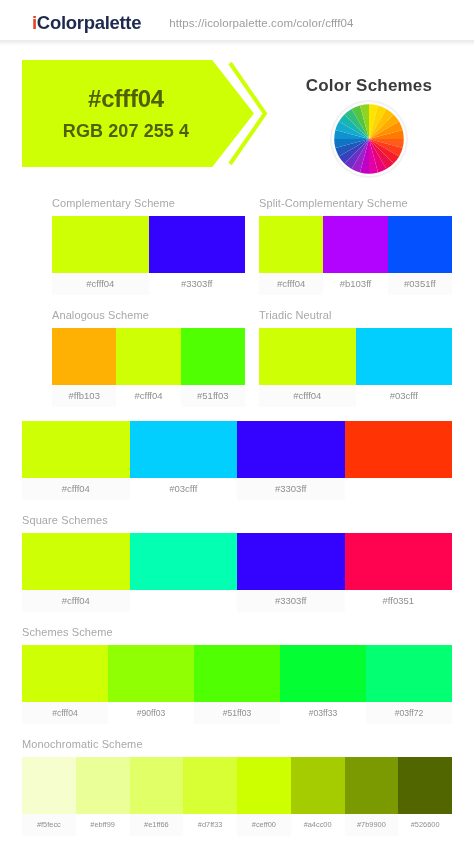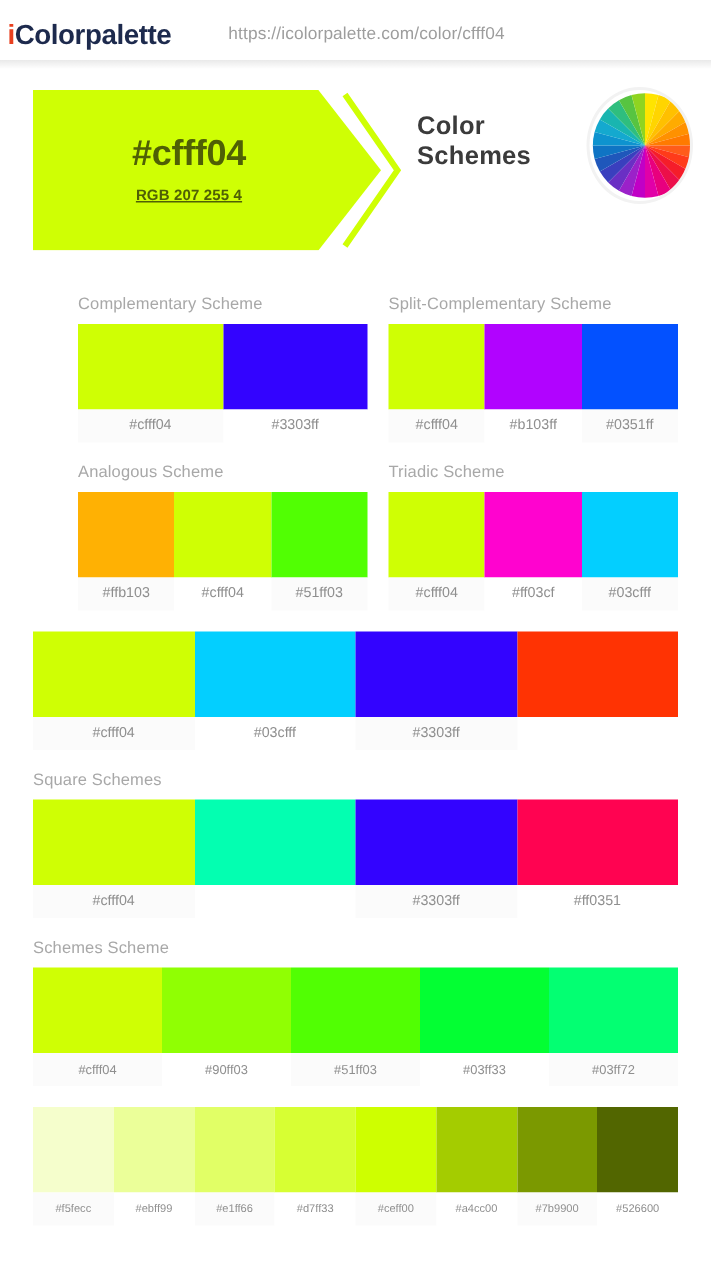--- a/index.html
+++ b/index.html
@@ -22,40 +22,40 @@
   }
 
   
   .header {
     position: relative;
     height: 46px;
     background: #ffffff;
     display: flex;
     align-items: center;
     box-sizing: border-box;
-    padding-left: 5px;
+    padding-left: 32px;
   }
   .header:after {
     content: "";
     position: absolute;
     left: 0; right: 0; bottom: 0;
     height: 6px;
     background: linear-gradient(to bottom, rgba(0,0,0,0.085), rgba(0,0,0,0));
     pointer-events: none;
   }
   .brand {
     font-size: 18.5px;
     font-weight: bold;
     letter-spacing: -0.3px;
     white-space: nowrap;
   }
   .brand .brand-i { color: #e8401f; }
   .brand .brand-rest { color: #1d2a4d; }
   .site-url {
-    margin-left: 38px;
+    margin-left: 28px;
     font-size: 11.5px;
     color: #9d9d9d;
     letter-spacing: 0.1px;
     white-space: nowrap;
   }
 
   
   .hero {
     position: relative;
     height: 137px;
@@ -91,36 +91,35 @@
   }
   .hero-hex {
     font-size: 24px;
     font-weight: bold;
     color: #4f6005;
     margin-right: 24px;
     letter-spacing: -0.2px;
     line-height: 1;
   }
   .hero-rgb {
-    font-size: 10px;
+    font-size: 18px;
     font-weight: bold;
     color: #4f6005;
     margin-top: 11px;
     margin-right: 24px;
     letter-spacing: 0.1px;
     line-height: 1;
-    text-decoration: underline;
   }
   .hero-right {
     position: absolute;
     right: 14px;
-    top: 14px;
+    top: 30px;
     width: 182px;
     display: flex;
-    flex-direction: row;
+    flex-direction: column;
     align-items: center;
   }
   .hero-title {
     font-size: 17px;
     font-weight: bold;
     color: #3b3b3b;
     letter-spacing: 0.2px;
     margin-bottom: 6px;
   }
   .wheel {
@@ -283,29 +282,25 @@
               <div class="swatch-color" style="background: rgb(207, 255, 4);"></div>
               <div class="swatch-label">#cfff04</div>
             </div>
             <div class="swatch">
               <div class="swatch-color" style="background: rgb(81, 255, 3);"></div>
               <div class="swatch-label">#51ff03</div>
             </div>
           </div>
       </div>
       <div class="scheme">
-        <div class="scheme-title">Triadic Scheme</div>
+        <div class="scheme-title">Triadic Neutral</div>
         <div class="swatch-row">
             <div class="swatch">
               <div class="swatch-color" style="background: rgb(207, 255, 4);"></div>
               <div class="swatch-label">#cfff04</div>
-            </div>
-            <div class="swatch">
-              <div class="swatch-color" style="background: rgb(255, 3, 207);"></div>
-              <div class="swatch-label">#ff03cf</div>
             </div>
             <div class="swatch">
               <div class="swatch-color" style="background: rgb(3, 207, 255);"></div>
               <div class="swatch-label">#03cfff</div>
             </div>
           </div>
       </div>
     </div>
 
     <div class="scheme">
@@ -369,20 +364,21 @@
             <div class="swatch-label">#03ff33</div>
           </div>
           <div class="swatch">
             <div class="swatch-color" style="background: rgb(3, 255, 114);"></div>
             <div class="swatch-label">#03ff72</div>
           </div>
         </div>
     </div>
 
     <div class="scheme scheme-mono">
+      <div class="scheme-title">Monochromatic Scheme</div>
       <div class="swatch-row">
           <div class="swatch">
             <div class="swatch-color" style="background: rgb(245, 254, 204);"></div>
             <div class="swatch-label">#f5fecc</div>
           </div>
           <div class="swatch">
             <div class="swatch-color" style="background: rgb(235, 255, 153);"></div>
             <div class="swatch-label">#ebff99</div>
           </div>
           <div class="swatch">

